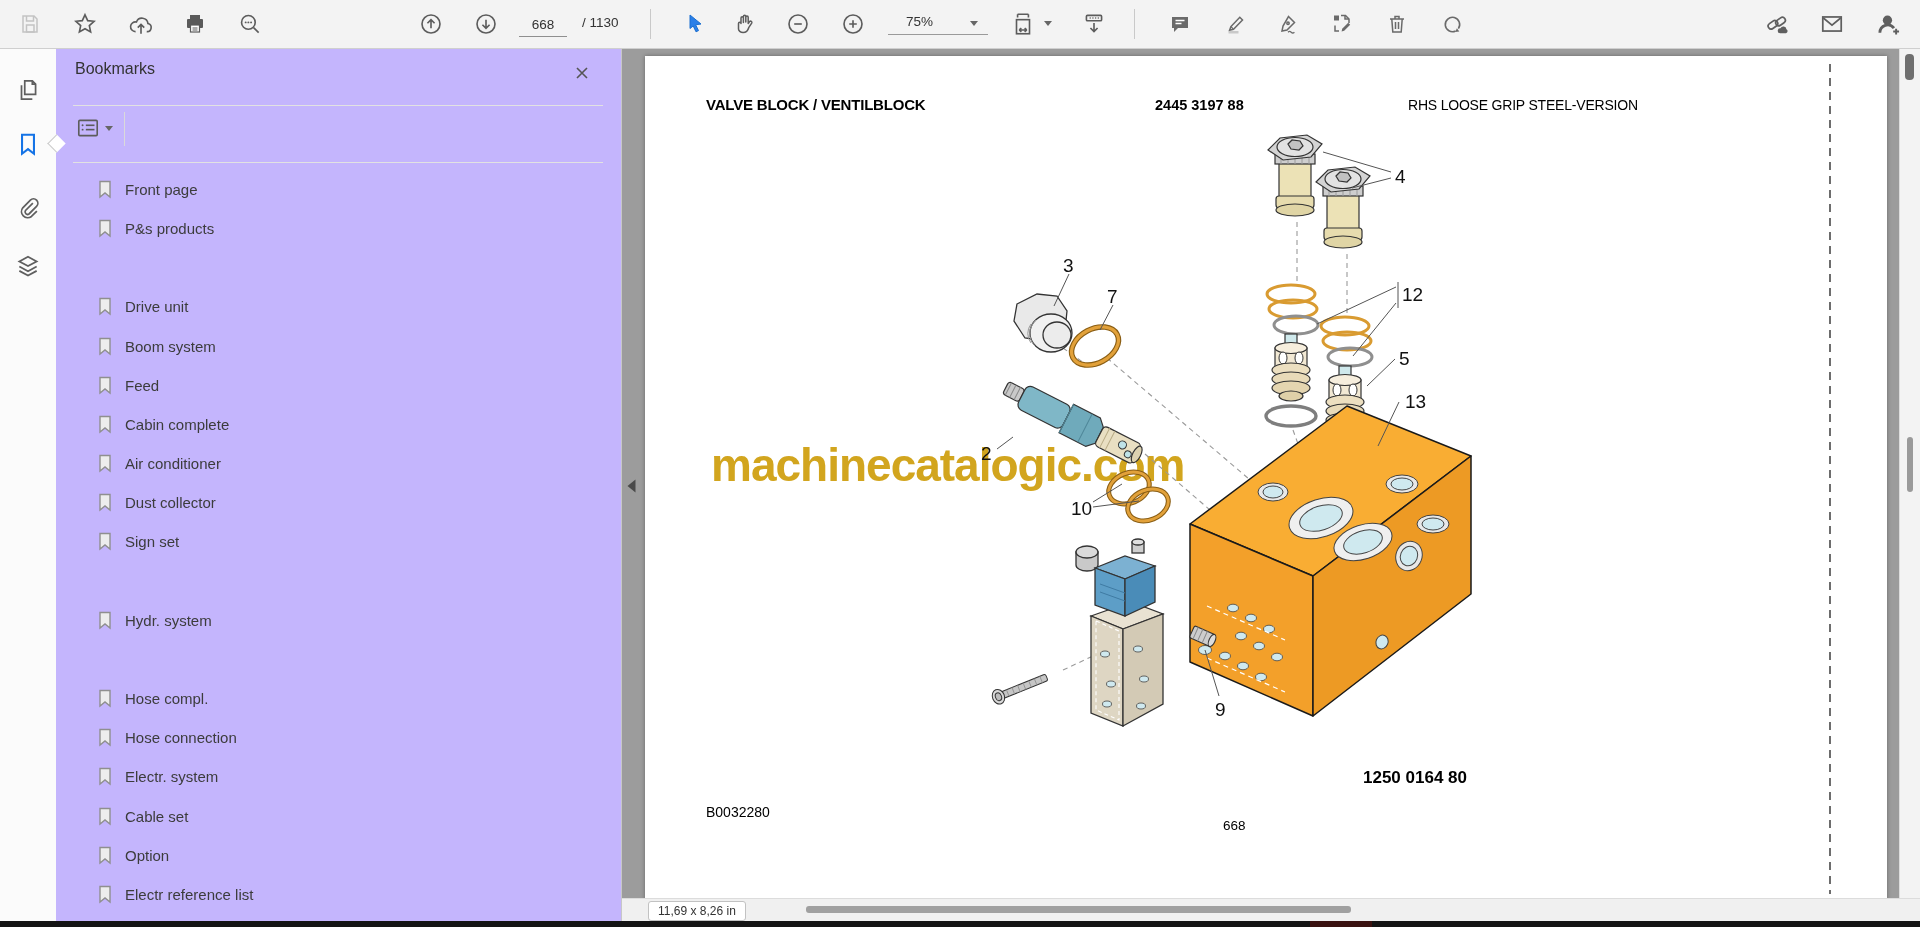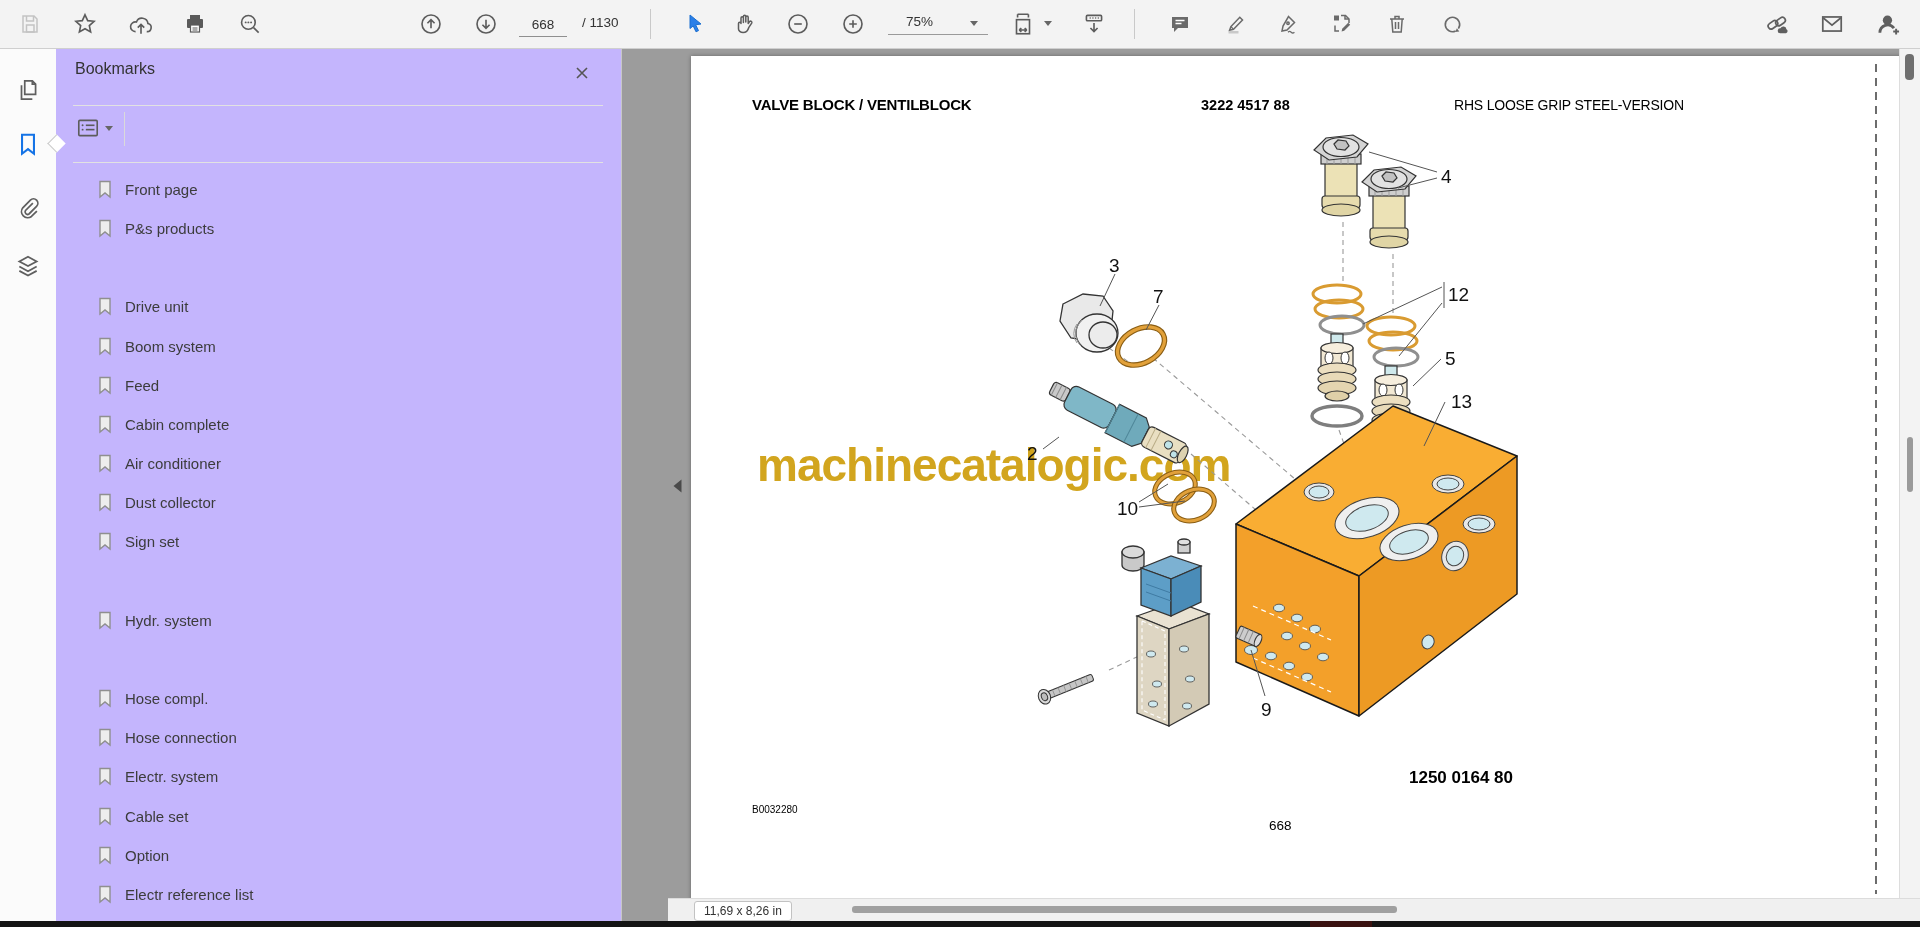--- a/index.html
+++ b/index.html
@@ -32,21 +32,21 @@
   #panel-close{position:absolute;left:515px;top:14px;width:22px;height:22px;color:#555;
     display:flex;align-items:center;justify-content:center;}
   .pdiv{position:absolute;left:17px;width:530px;height:1px;background:#e2e2e2;}
   #opts-btn{position:absolute;left:19px;top:66px;width:44px;height:28px;display:flex;
     align-items:center;color:#5c5c5c;}
   #opts-sep{position:absolute;left:68px;top:64px;width:1px;height:34px;background:#dadada;}
   .bm-row{position:absolute;left:0;width:100%;height:32px;display:flex;align-items:center;}
   .bm-row svg{position:absolute;left:41px;}
   .bm-label{position:absolute;left:69px;font-size:15px;color:#3c3c3c;white-space:nowrap;}
   
-  #viewport{position:absolute;left:622px;top:48px;right:0;bottom:6px;background:#9c9c9c;margin-left:46px;}
+  #viewport{position:absolute;left:622px;top:48px;right:0;bottom:6px;background:#9c9c9c;}
   #collapse{position:absolute;left:4px;top:430px;color:#4a4a4a;}
   #page{position:absolute;left:23px;top:8px;width:1242px;height:844px;background:#fff;
     box-shadow:0 0 4px rgba(0,0,0,.35);}
   #wm{position:absolute;left:66px;top:382px;font-size:46px;font-weight:bold;letter-spacing:-1px;
     color:#d2a51e;white-space:nowrap;z-index:1;}
   #diagram{position:absolute;left:0;top:0;z-index:2;}
   .doc-text{position:absolute;color:#000;white-space:nowrap;z-index:3;}
   
   #vscroll{position:absolute;right:0;top:0;width:20px;bottom:22px;background:#f3f3f3;
     border-left:1px solid #ddd;}
@@ -381,21 +381,21 @@
 
 <div id="viewport">
   <div id="collapse">
     <svg width="11" height="16" viewBox="0 0 11 16">
         <path d="M9.5 1.5v13L1.5 8z" fill="#4a4a4a"></path>
       </svg>
   </div>
 
   <div id="page">
     <div class="doc-text" style="left:61px;top:40px;font-size:15px;font-weight:bold;letter-spacing:-.2px">VALVE BLOCK / VENTILBLOCK</div>
-    <div class="doc-text" style="left:510px;top:41px;font-size:14.5px;font-weight:bold">3222 4517 88</div>
+    <div class="doc-text" style="left:510px;top:41px;font-size:14.5px;font-weight:bold">2445 3197 88</div>
     <div class="doc-text" style="left:763px;top:41px;font-size:14px;font-weight:500;letter-spacing:-.2px">RHS LOOSE GRIP STEEL-VERSION</div>
 
     <div id="wm">machinecatalogic.com</div>
 
     <svg id="diagram" width="1242" height="844" viewBox="0 0 1242 844">
 
       <line x1="1185" y1="8" x2="1185" y2="838" stroke="#2f2f2f" stroke-width="1.4" stroke-dasharray="8 6"></line>
 
       <g stroke="#9a9a9a" stroke-width="1.1" stroke-dasharray="5 4" fill="none">
         <path d="M418 292 L446 312"></path>
@@ -601,21 +601,21 @@
         <text x="426" y="459">10</text>
         <text x="750" y="127">4</text>
         <text x="757" y="245">12</text>
         <text x="754" y="309">5</text>
         <text x="760" y="352">13</text>
         <text x="570" y="660">9</text>
       </g>
     </svg>
 
     <div class="doc-text" style="left:718px;top:712px;font-size:17px;font-weight:bold">1250 0164 80</div>
-    <div class="doc-text" style="left:61px;top:748px;font-size:10px">B0032280</div>
+    <div class="doc-text" style="left:61px;top:748px;font-size:14px">B0032280</div>
     <div class="doc-text" style="left:578px;top:762px;font-size:13.5px">668</div>
   </div>
 
   <div id="vscroll">
     <div id="vthumb1"></div>
     <div id="vthumb2"></div>
   </div>
 
   <div id="statusbar">
     <div id="size-pill" actable="false">11,69 x 8,26 in</div>

